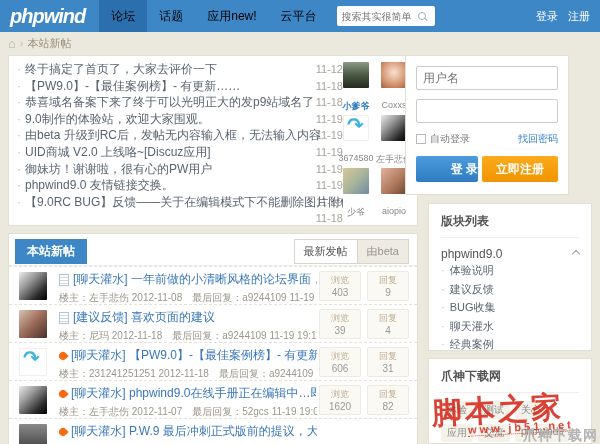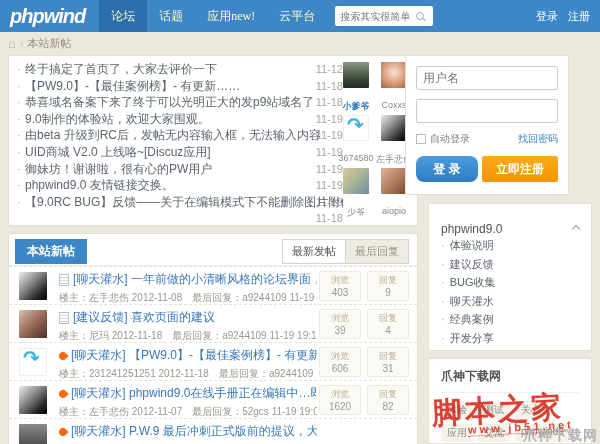--- a/index.html
+++ b/index.html
@@ -6,21 +6,21 @@
   html,body { width:600px; height:444px; }
   body {
     position: relative; overflow: hidden;
     background: #ebe8dd;
     font-family: "Liberation Sans", "DejaVu Sans", sans-serif;
     font-size: 12px; color: #555;
   }
   
   .navbar { position:absolute; top:0; left:0; width:600px; height:32px; background:#3e87c7; display:flex; align-items:center; }
   .logo { color:#fff; font-size:20px; font-weight:bold; font-style:italic; letter-spacing:-1px; padding:0 14px 0 10px; }
-  .nav-item { color:#fef9c3; font-size:12px; line-height:32px; padding:0 12px; cursor:pointer;font-family:Liberation Serif, serif; }
+  .nav-item { color:#000000; font-size:12px; line-height:32px; padding:0 12px; cursor:pointer; }
   .nav-item.active { background:#2b6fae; }
   .search-box { margin-left:8px; width:98px; height:20px; background:#fff; border-radius:2px; display:flex; align-items:center; padding:0 5px; }
   .search-box input { border:0; outline:0; width:76px; font-size:10px; color:#777; background:transparent; font-family:inherit; }
   .mag { width:8px; height:8px; border:1px solid #9ab0c4; border-radius:50%; position:relative; flex:none; }
   .mag::after { content:''; position:absolute; width:4px; height:1px; background:#9ab0c4; transform:rotate(45deg); right:-3px; bottom:-1px; }
   .nav-right { margin-left:auto; padding-right:10px; display:flex; gap:10px; }
   .nav-right span { color:#fff; font-size:11px; cursor:pointer; }
   
   .crumb { position:absolute; top:32px; left:8px; height:22px; display:flex; align-items:center; gap:4px; font-size:11px; color:#998f7e; }
   .crumb .home { font-size:13px; color:#b5ae9d; }
@@ -72,21 +72,21 @@
   .stat-box .lab { font-size:9px; color:#bfae94; }
   .stat-box .num { font-size:10px; color:#9a9a9a; }
   
   .card-login { top:55px; left:405px; width:164px; height:140px; padding:10px; }
   .card-login input { width:100%; height:24px; border:1px solid #ccc; border-radius:2px; font-size:12px; padding:0 6px; color:#999; outline:0; background:#fff; font-family:inherit; }
   .card-login input + input { margin-top:9px; }
   .login-opts { display:flex; align-items:center; margin-top:9px; font-size:10px; color:#777; }
   .cb { width:10px; height:10px; border:1px solid #bbb; background:#fff; margin-right:4px; flex:none; cursor:pointer; }
   .forgot { margin-left:auto; color:#3a84c8; cursor:pointer; }
   .login-btns { display:flex; justify-content:space-between; margin-top:10px; }
-  .btn-login { width:62px; height:26px; background:linear-gradient(#4c9bdd,#2f7cc2); color:#fff; font-weight:bold; font-size:12px; border:0; border-radius:8px; cursor:pointer; font-family:inherit; }
+  .btn-login { width:62px; height:26px; background:linear-gradient(#4c9bdd,#2f7cc2); color:#fff; font-weight:bold; font-size:12px; border:0; border-radius:2px; cursor:pointer; font-family:inherit;text-align:right; }
   .btn-reg { width:76px; height:26px; background:linear-gradient(#fbab1c,#f29400); color:#fff; font-weight:bold; font-size:12px; border:0; border-radius:2px; cursor:pointer; font-family:inherit; }
   .card-forums { top:203px; left:428px; width:164px; height:148px; padding:9px 12px; }
   .side-title { font-size:12px; font-weight:bold; color:#555; padding-bottom:7px; border-bottom:1px solid #eee; }
   .forum-group { display:flex; align-items:center; margin-top:9px; font-size:12px; color:#555; cursor:pointer; }
   .chev { margin-left:auto; width:6px; height:6px; border-left:1px solid #999; border-top:1px solid #999; transform:rotate(45deg); }
   .forum-item { font-size:11px; color:#5a6470; line-height:18.5px; cursor:pointer; white-space:nowrap; }
   .forum-item::before { content:"·"; color:#bbb; margin-right:5px; }
   .card-topics { top:358px; left:428px; width:164px; height:86px; padding:9px 12px; }
   .tags { margin-top:8px; display:flex; flex-wrap:wrap; gap:5px; }
   .tag { font-size:10px; color:#888; background:#f4f2e9; padding:2px 6px; border-radius:2px; cursor:pointer; white-space:nowrap; }
@@ -159,21 +159,21 @@
         <div class="mname">aiopio</div>
       </div>
   </div>
 </div>
 
 <div class="card card-threads">
   <div class="thr-head">
     <div class="thr-tab">本站新帖</div>
     <div class="sort-group">
       <div class="sort-btn active">最新发帖</div>
-      <div class="sort-btn idle">最后回复</div>
+      <div class="sort-btn idle">由beta</div>
     </div>
   </div>
 
   <div class="thr-row">
     <div class="thr-av av-panda"></div>
     <div class="thr-main">
       <div class="thr-title-line">
         <span class="doc-ic"></span>
         <span class="thr-title">[聊天灌水] 一年前做的小清晰风格的论坛界面，欢迎灌水~</span>
 
@@ -275,20 +275,21 @@
     <span>自动登录</span>
     <span class="forgot">找回密码</span>
   </div>
   <div class="login-btns">
     <button class="btn-login">登 录</button>
     <button class="btn-reg">立即注册</button>
   </div>
 </div>
 
 <div class="card card-forums">
+  <div class="side-title">版块列表</div>
   <div class="forum-group">
     <span>phpwind9.0</span>
     <span class="chev"></span>
   </div>
   <div class="forum-item">体验说明</div>
   <div class="forum-item">建议反馈</div>
   <div class="forum-item">BUG收集</div>
   <div class="forum-item">聊天灌水</div>
   <div class="forum-item">经典案例</div>
   <div class="forum-item">开发分享</div>

